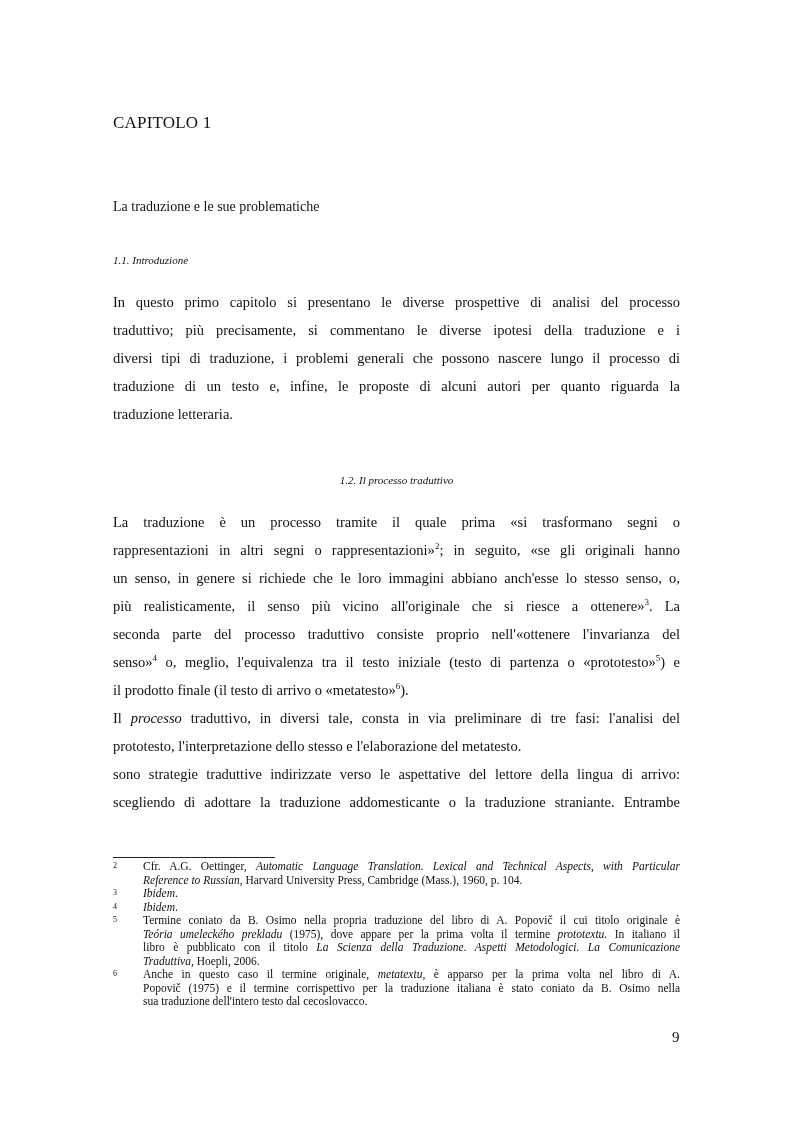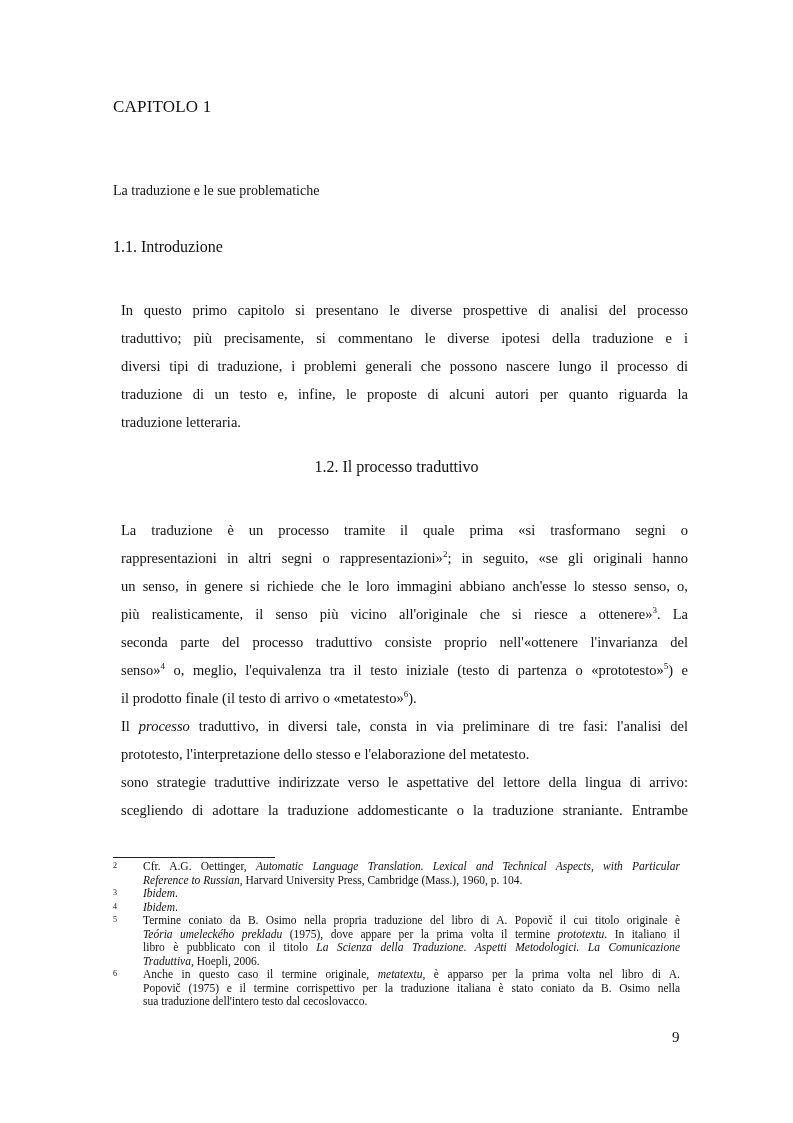--- a/index.html
+++ b/index.html
@@ -1,25 +1,25 @@
 <!DOCTYPE html>
 <html><head>
 <meta charset="utf-8">
 <style>
   html, body { margin: 0; padding: 0; background: #ffffff; }
   body { width: 793px; height: 1123px; position: relative; overflow: hidden;
          font-family: "Liberation Serif", "DejaVu Serif", serif; color: #111111; }
   .page { position: absolute; left: 0; top: 0; width: 793px; height: 1123px; background: #fff; }
-  .abs { position: absolute; left: 113px; width: 567px; }
+  .abs { position: absolute; left: 113px; width: 567px; margin-top: 16px; }
   .chapter { top: 97px; font-size: 17px; font-weight: normal; letter-spacing: 0.2px; }
   .subtitle { top: 183px; font-size: 14px; }
-  .h2 { font-size: 16px; }
+  .h2 { font-size: 11px; font-style: italic; }
   .h2a { top: 238px; }
   .h2b { top: 458px; text-align: center; }
-  .para { font-size: 14.5px; line-height: 28px; text-align: justify; margin: 8px; }
+  .para { font-size: 14.5px; line-height: 28px; text-align: justify; margin: 0; }
   .p1 { top: 288px; }
   .p2 { top: 508px; }
   .p3 { top: 704px; }
   .p4 { top: 760px; }
   .para .line { display: block; text-align: justify; text-align-last: justify; height: 28px; white-space: nowrap; }
   .para .line.last { text-align-last: left; }
   sup { font-size: 9px; vertical-align: 6px; line-height: 0; }
   .fn-rule { position: absolute; left: 113px; top: 857px; width: 162px; height: 1px; background: #222; }
   .footnotes { position: absolute; left: 113px; top: 860px; width: 567px; font-size: 11.5px; line-height: 13.5px; }
   .fn { position: relative; padding-left: 24px; margin: 0; }

